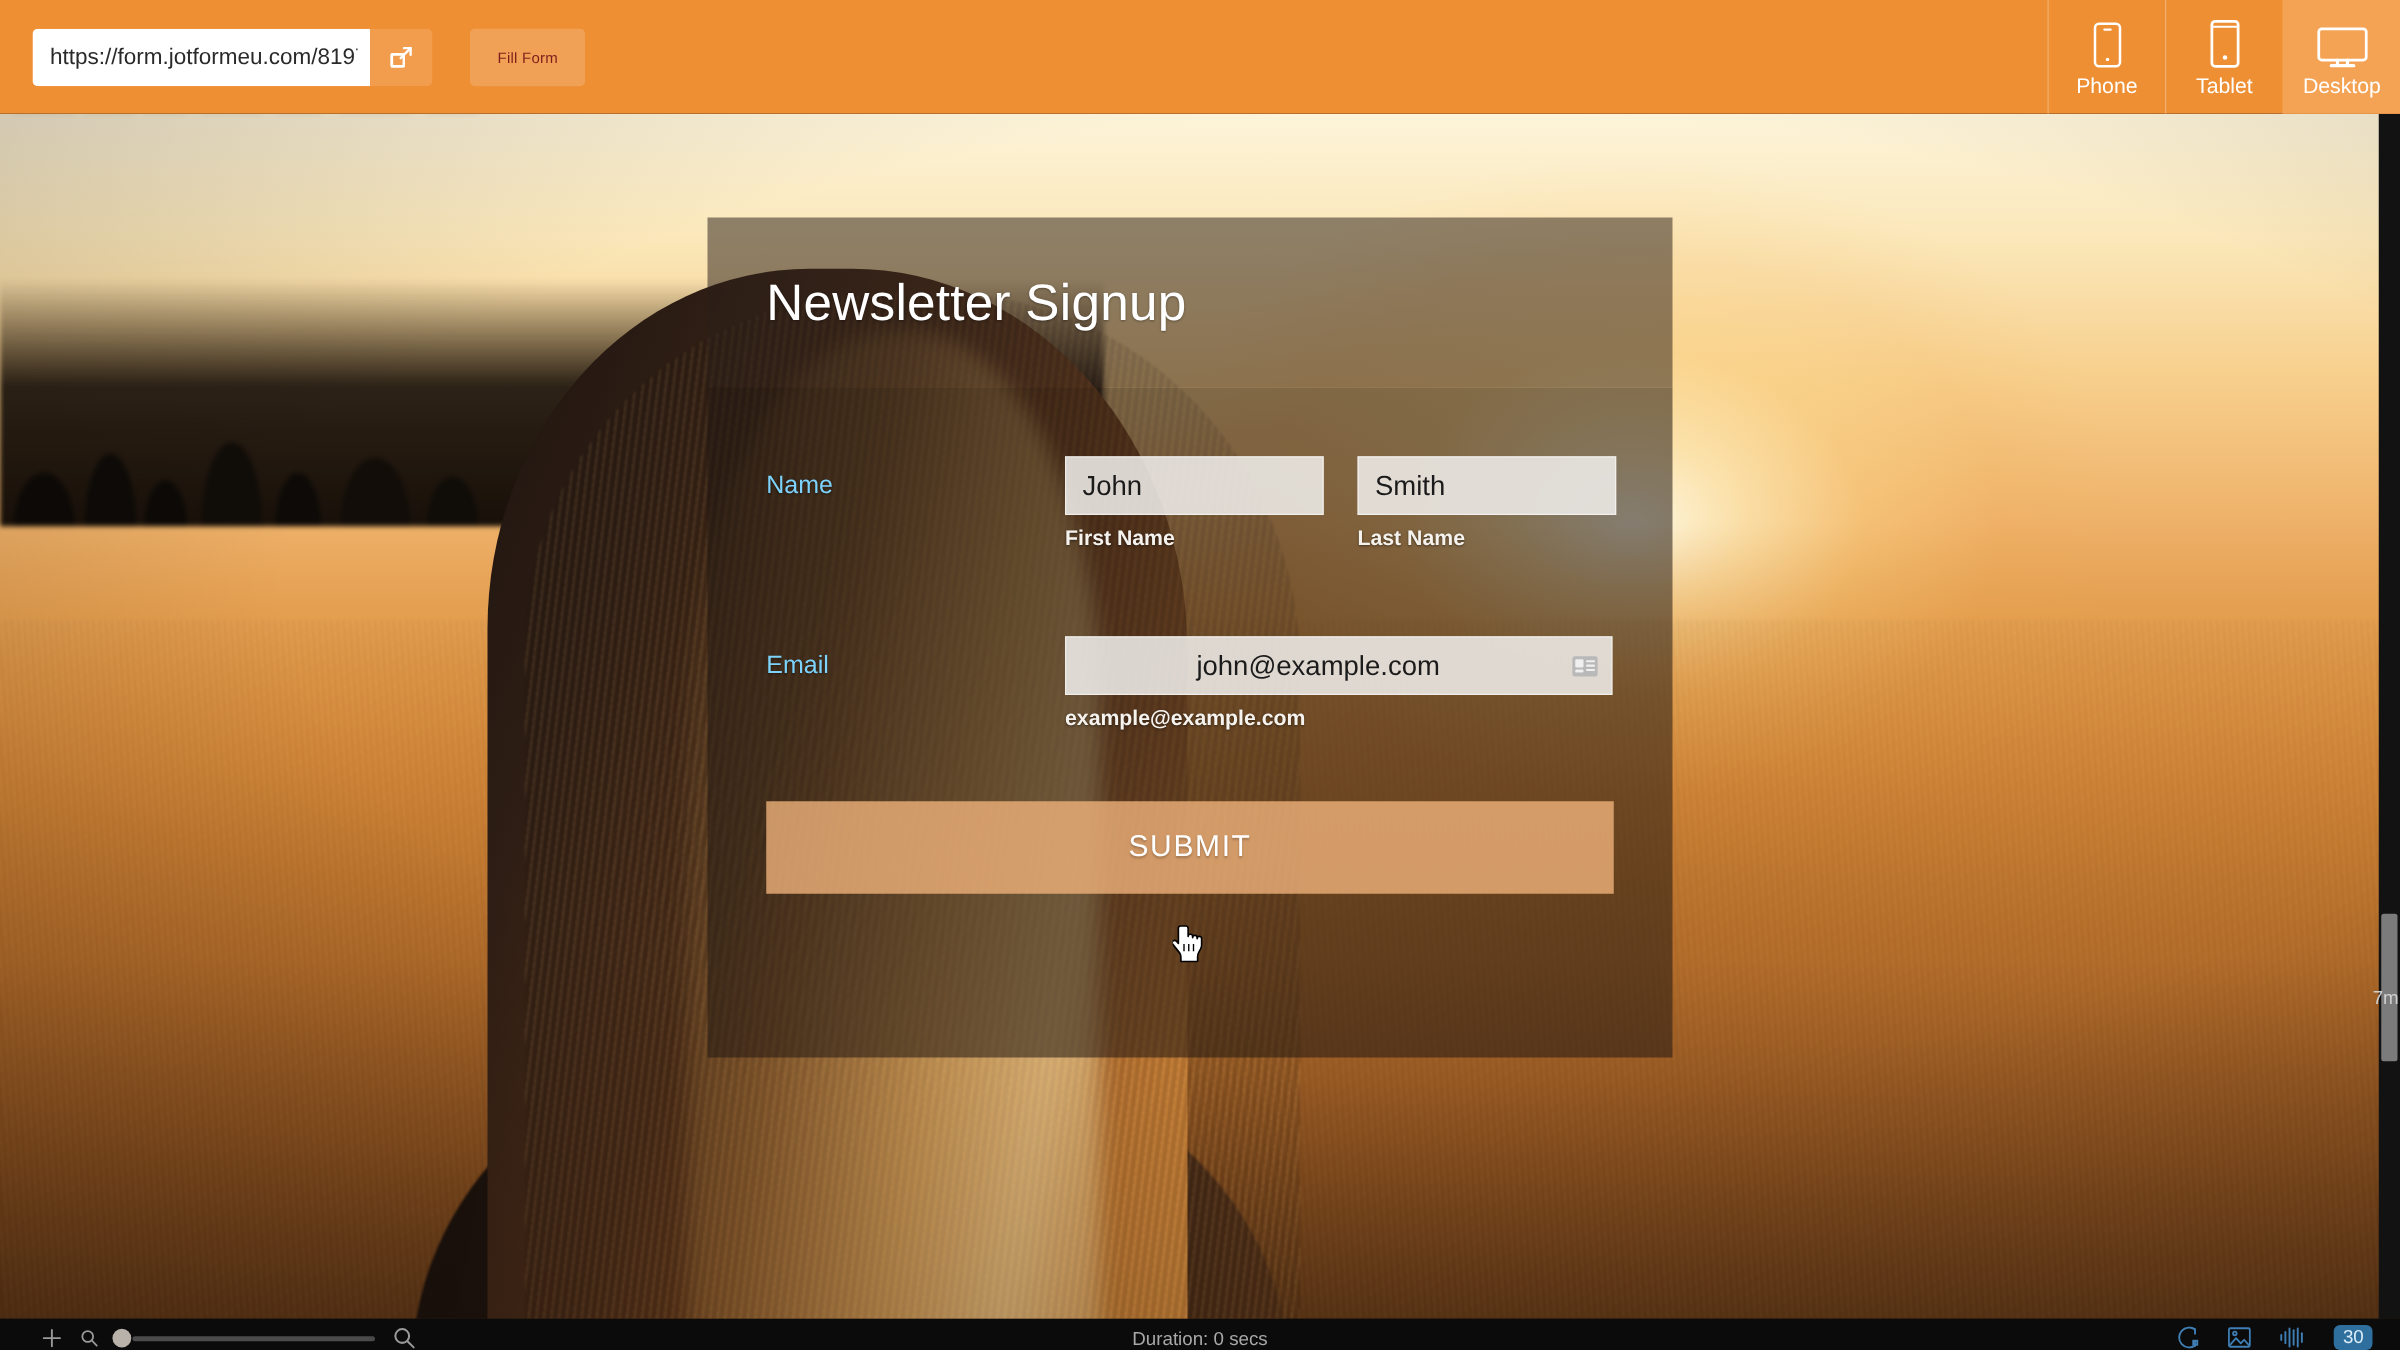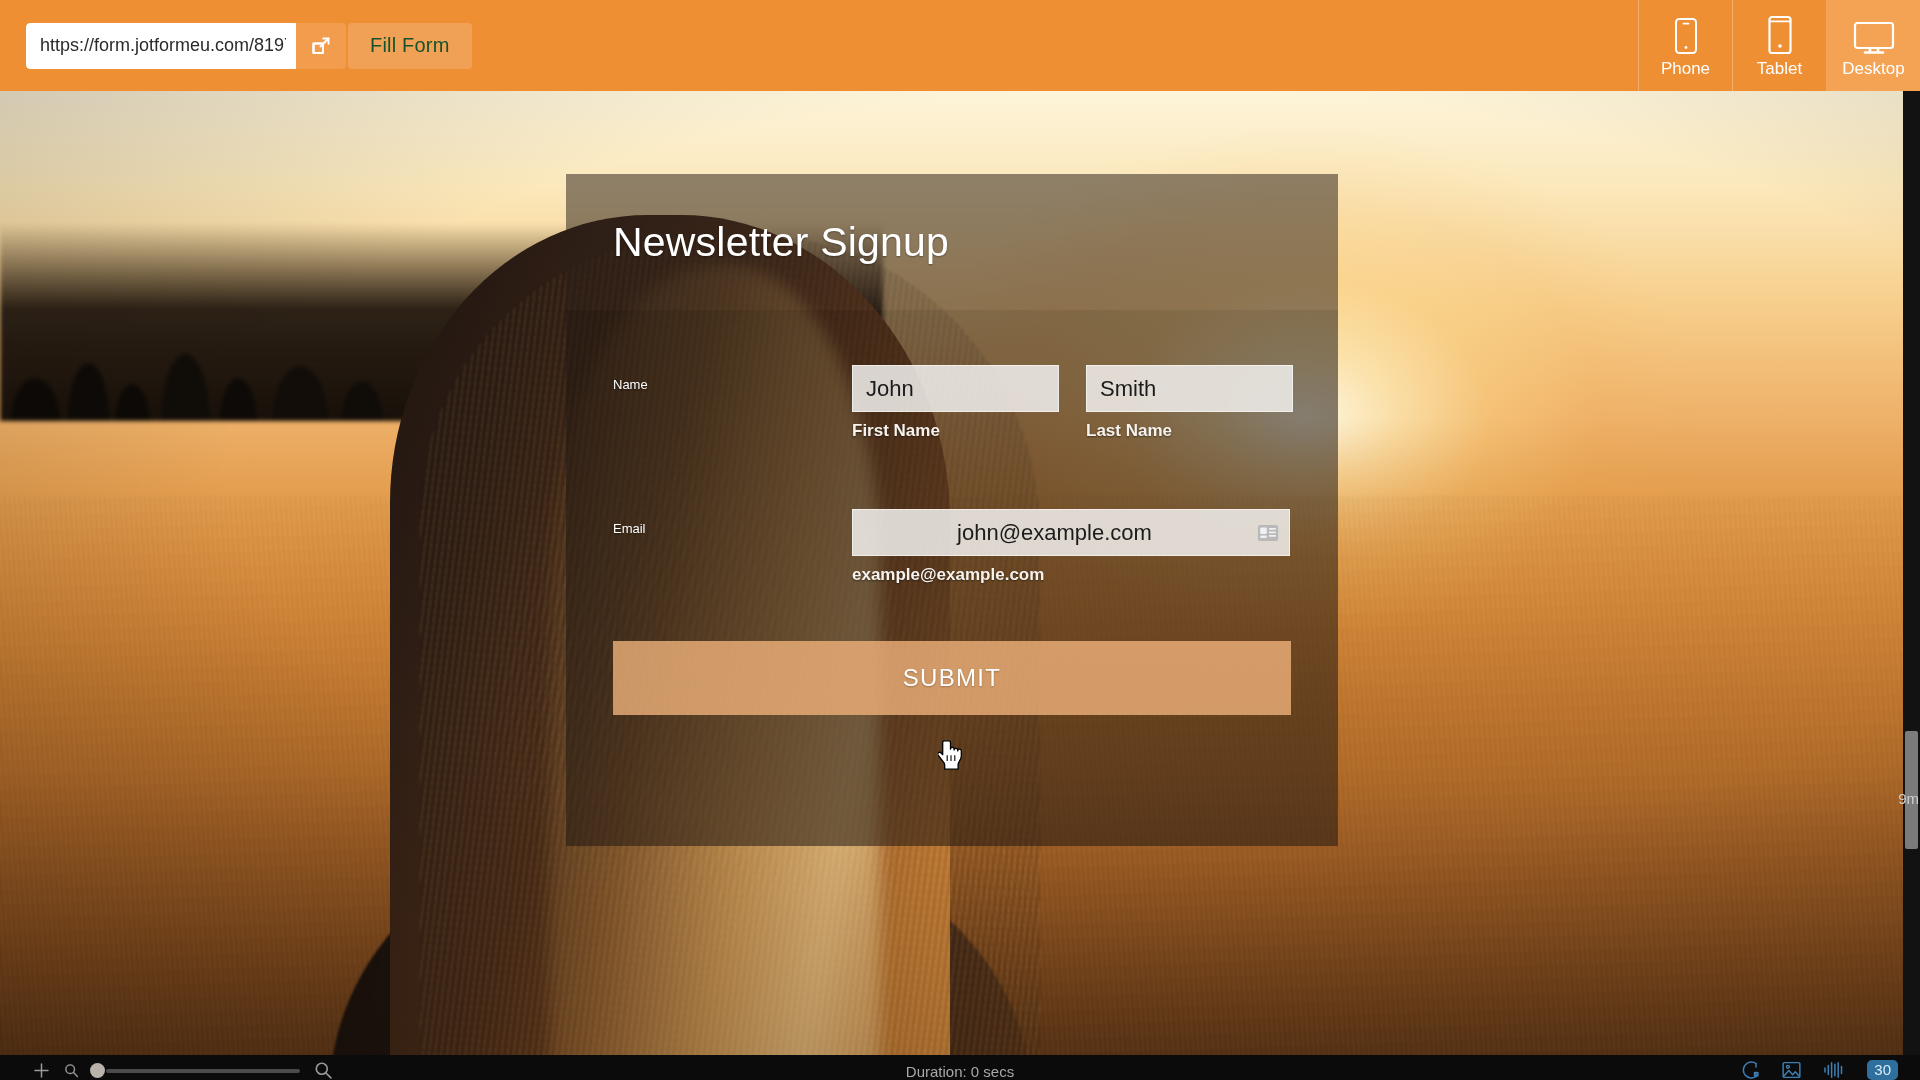--- a/index.html
+++ b/index.html
@@ -25,23 +25,23 @@
     font-family:"Liberation Sans", sans-serif;
     padding:0 10px 0 14px; border-radius:4px 0 0 4px;
   }
   .ext-btn {
     width:50px; height:46px; background:rgba(255,255,255,0.13);
     border:0; display:flex; align-items:center; justify-content:center;
     cursor:pointer; border-radius:0 4px 4px 0;
   }
   .ext-btn svg { display:block; }
   .fill-btn {
-    margin-left:2px; height:46px; padding:0 22px;
+    margin-left:30px; height:46px; padding:0 22px;
     background:rgba(255,255,255,0.17); border:0; border-radius:4px;
-    color:#14532d; font-size:20px; letter-spacing:.2px; cursor:pointer;
+    color:#7f1d1d; font-size:12px; letter-spacing:.2px; cursor:pointer;
     font-family:"Liberation Sans", sans-serif;
   }
   .tb-spacer { flex:1 1 auto; }
 
   .device-tabs { display:flex; align-items:center; height:91px; }
   .device-tab {
     width:94px; height:91px; display:flex; flex-direction:column;
     align-items:center; justify-content:center; gap:5px;
     color:#fff; cursor:pointer; position:relative;
     border-left:1px solid rgba(255,255,255,0.28);
@@ -150,21 +150,21 @@
   }
   .form-title {
     color:#ffffff; font-size:41px; font-weight:400; letter-spacing:.2px;
     text-shadow:0 1px 2px rgba(0,0,0,.35);
   }
   .form-body {
     height:536px; background:rgba(32,24,18,0.55); padding:55px 47px 0 47px;
   }
   .frow { display:flex; align-items:flex-start; margin-bottom:12px; }
   .flabel {
-    width:239px; flex:0 0 239px; color:#ffffff; font-size:13px; padding-top:12px;
+    width:239px; flex:0 0 239px; color:#7dd3fc; font-size:20px; padding-top:12px;
     text-shadow:0 1px 2px rgba(0,0,0,.45);
   }
   .fcontrols { flex:1 1 auto; display:flex; gap:27px; }
   .fgroup { display:flex; flex-direction:column; }
   .ftext {
     height:47px; border:1px solid rgba(255,255,255,0.55);
     background:rgba(238,236,232,0.88); color:#1b1b1b;
     font-size:22px; padding:0 13px; outline:none;
     font-family:"Liberation Sans", sans-serif;
   }
@@ -372,21 +372,21 @@
         <line x1="13.0" y1="16.2" x2="13.0" y2="22" stroke="#000" stroke-width="1.1"></line>
         <line x1="16.8" y1="16.2" x2="16.8" y2="22" stroke="#000" stroke-width="1.1"></line>
       </svg>
     </span>
 
   </div>
 
   <div class="vscroll">
     <div class="thumb"></div>
   </div>
-  <div class="edge-label">9m</div>
+  <div class="edge-label">7m</div>
 
   <div class="statusbar">
 
     <div class="sb-left">
       <span class="sb-ico">
         <svg width="17" height="17" viewBox="0 0 17 17" stroke="#9a9a9a" stroke-width="1.5" stroke-linecap="round">
           <line x1="8.5" y1="2" x2="8.5" y2="15"></line>
             <line x1="2" y1="8.5" x2="15" y2="8.5"></line>
         </svg>
       </span>

